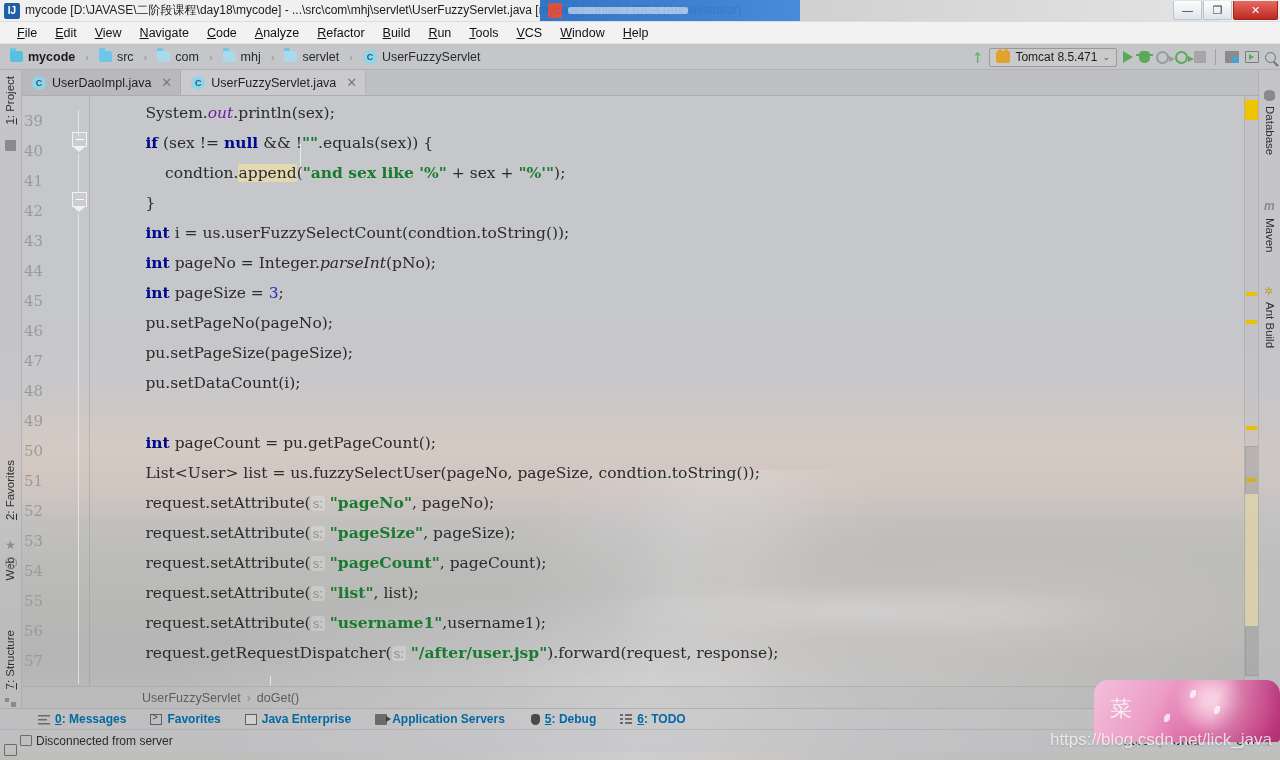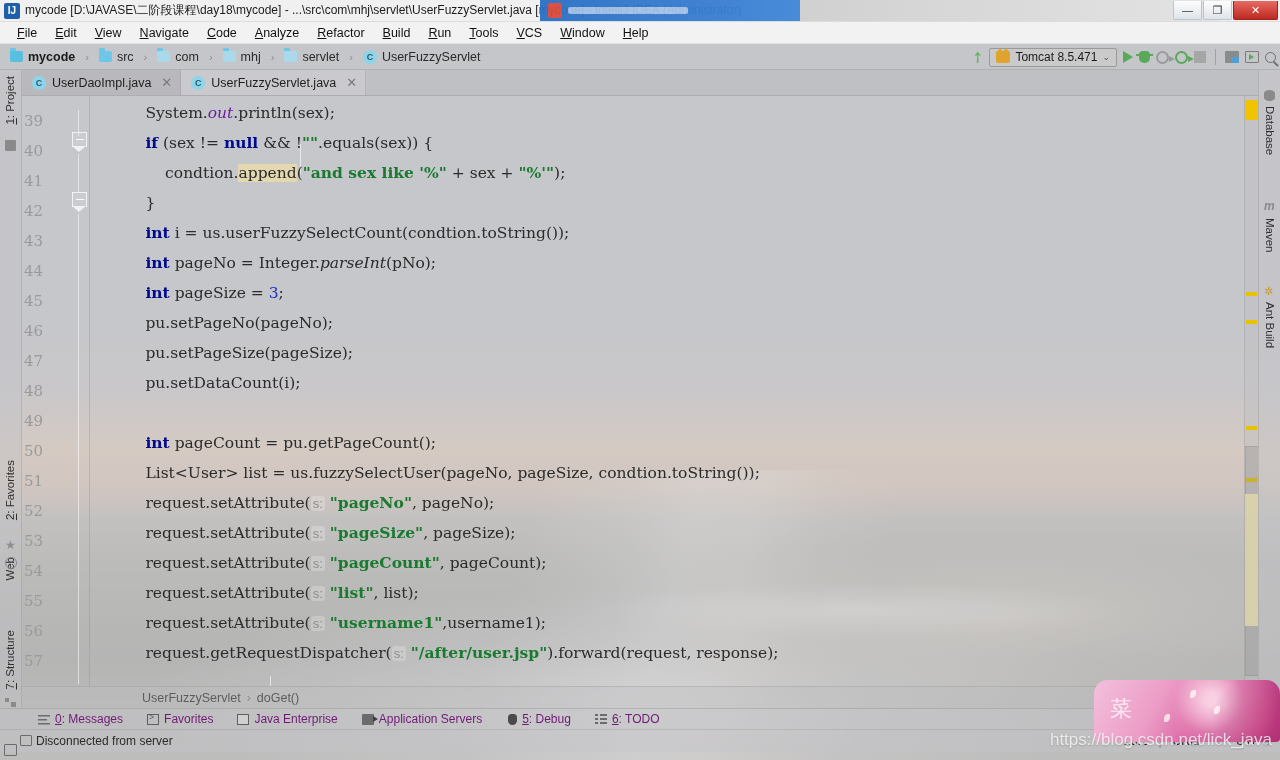--- a/index.html
+++ b/index.html
@@ -271,21 +271,21 @@
   
   .toolbar-bottom{
     height:22px; display:flex; align-items:center; gap:0;
     background:rgba(196,196,199,.5);
     border-top:1px solid rgba(150,150,150,.45);
     border-bottom:1px solid rgba(150,150,150,.35);
     padding-left:26px;
   }
   .twitem{
     display:flex; align-items:center; gap:5px;
-    padding:0 12px; font-size:12px; color:#701a75; white-space:nowrap;
+    padding:0 12px; font-size:12px; color:#0369a1; white-space:nowrap;font-weight:bold;
   }
   .twitem u{ text-decoration:underline; }
   .tw-ico{ width:12px;height:11px; flex:none; }
   .ic-msg{ background:
       linear-gradient(#6b6b6b,#6b6b6b) 0 1px/12px 1.5px no-repeat,
       linear-gradient(#6b6b6b,#6b6b6b) 0 5px/9px 1.5px no-repeat,
       linear-gradient(#6b6b6b,#6b6b6b) 0 9px/12px 1.5px no-repeat; }
   .ic-term{ border:1.3px solid #5f5f5f; position:relative; }
   .ic-term:after{ content:">"; position:absolute; left:1px; top:-3px; font-size:9px; color:#5f5f5f; }
   .ic-jee{ border:1.3px solid #5f5f5f; background:rgba(255,255,255,.25); }

